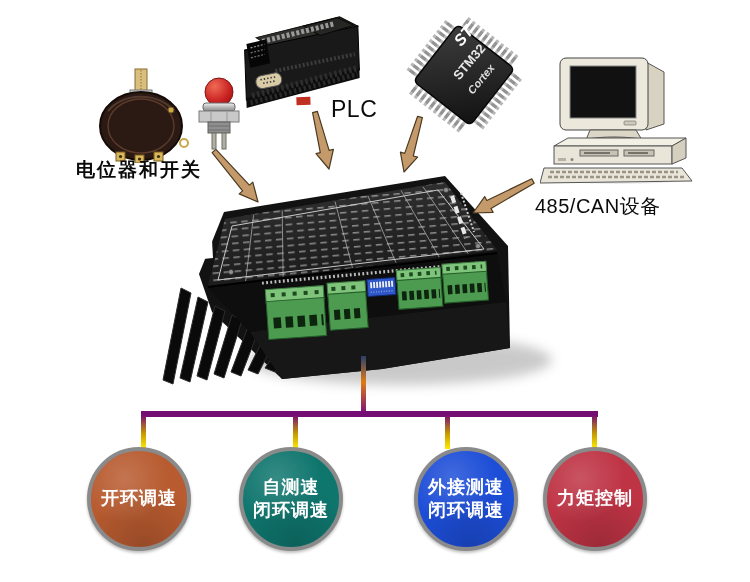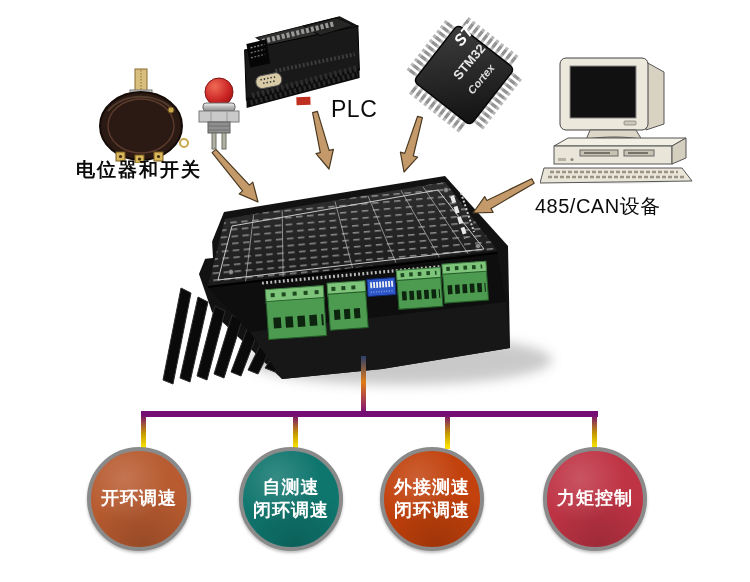--- a/index.html
+++ b/index.html
@@ -261,21 +261,21 @@
   <div class="lbl lbl-lat" style="left:535px;top:185px;font-size:20px;margin-top:8px;">485/CAN设备</div>
 
   <div class="mode-circle" style="left: 87px; background-color: rgb(184, 91, 48);">
     <div class="mode-line">开环调速</div>
     <div class="mode-line"></div>
   </div>
   <div class="mode-circle" style="left: 239px; background-color: #0f766e;">
     <div class="mode-line">自测速</div>
     <div class="mode-line">闭环调速</div>
   </div>
-  <div class="mode-circle" style="left: 380px; background-color: #c2410c;">
+  <div class="mode-circle" style="left: 414px; background-color: #1d4ed8;">
     <div class="mode-line">外接测速</div>
     <div class="mode-line">闭环调速</div>
   </div>
   <div class="mode-circle" style="left: 543px; background-color: rgb(191, 52, 69); align-items: center;">
     <div class="mode-line">力矩控制</div>
     <div class="mode-line"></div>
   </div>
 
 </div>
 

